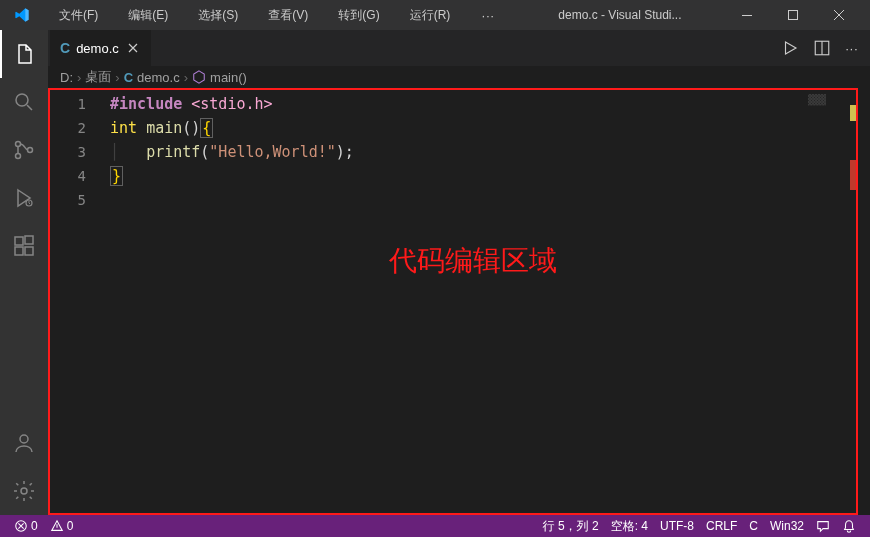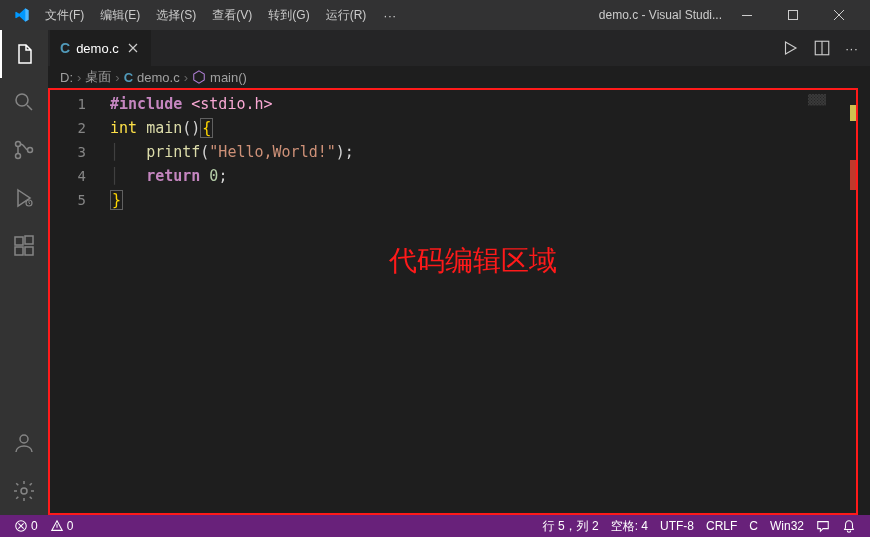--- a/index.html
+++ b/index.html
@@ -11,26 +11,26 @@
   height: 537px;
   overflow: hidden;
   font-size: 13px;
 }
 .titlebar {
   height: 30px;
   background: #323233;
   display: flex;
   align-items: center;
   padding: 8px 8px;
-  gap: 2px;
+  gap: 16px;
 }
 .vscode-logo { width: 16px; height: 16px; margin: 0 6px; }
 .menu-item { padding: 0 7px; color: #cccccc; cursor: pointer; font-size: 12px; }
 .menu-ellipsis { padding: 0 8px; color: #cccccc; cursor: pointer; }
-.titlebar-title { flex: 1; text-align: right; color: #cccccc; font-size: 12px; padding-left: 40px; }
+.titlebar-title { flex: 1; text-align: left; color: #cccccc; font-size: 12px; padding-left: 40px; }
 .win-controls { display: flex; margin-left: auto; }
 .win-btn { width: 46px; height: 30px; display: flex; align-items: center; justify-content: center; cursor: pointer; }
 
 .body-row { display: flex; height: calc(100% - 30px - 22px); }
 
 .activitybar {
   width: 48px;
   background: #333333;
   display: flex;
   flex-direction: column;
@@ -306,21 +306,20 @@
         <div class="ln">2</div>
         <div class="ln">3</div>
         <div class="ln">4</div>
         <div class="ln">5</div>
       </div>
       <div class="code-area">
         <div class="watermark">▓▓▓</div>
         <div class="code-line"><span class="tk-macro">#include</span> <span class="tk-angle">&lt;stdio.h&gt;</span></div>
         <div class="code-line"><span class="tk-keyword">int</span> <span class="tk-fn">main</span><span class="tk-paren">()</span><span class="tk-brace cursor-brace">{</span></div>
         <div class="code-line"><span class="indent-guide">│   </span><span class="tk-fn">printf</span><span class="tk-paren">(</span><span class="tk-string">"Hello,World!"</span><span class="tk-paren">)</span><span class="tk-punct">;</span></div>
-        <div class="code-line"><span class="indent-guide">│   </span><span class="tk-macro">return</span> <span class="tk-num">0</span><span class="tk-punct">;</span></div>
         <div class="code-line"><span class="tk-brace cursor-brace">}</span></div>
         <div class="annotation">代码编辑区域</div>
       </div>
       <div class="minimap"></div>
     </div>
   </div>
 </div>
 
 <div class="statusbar">
   <div class="sb-item">

